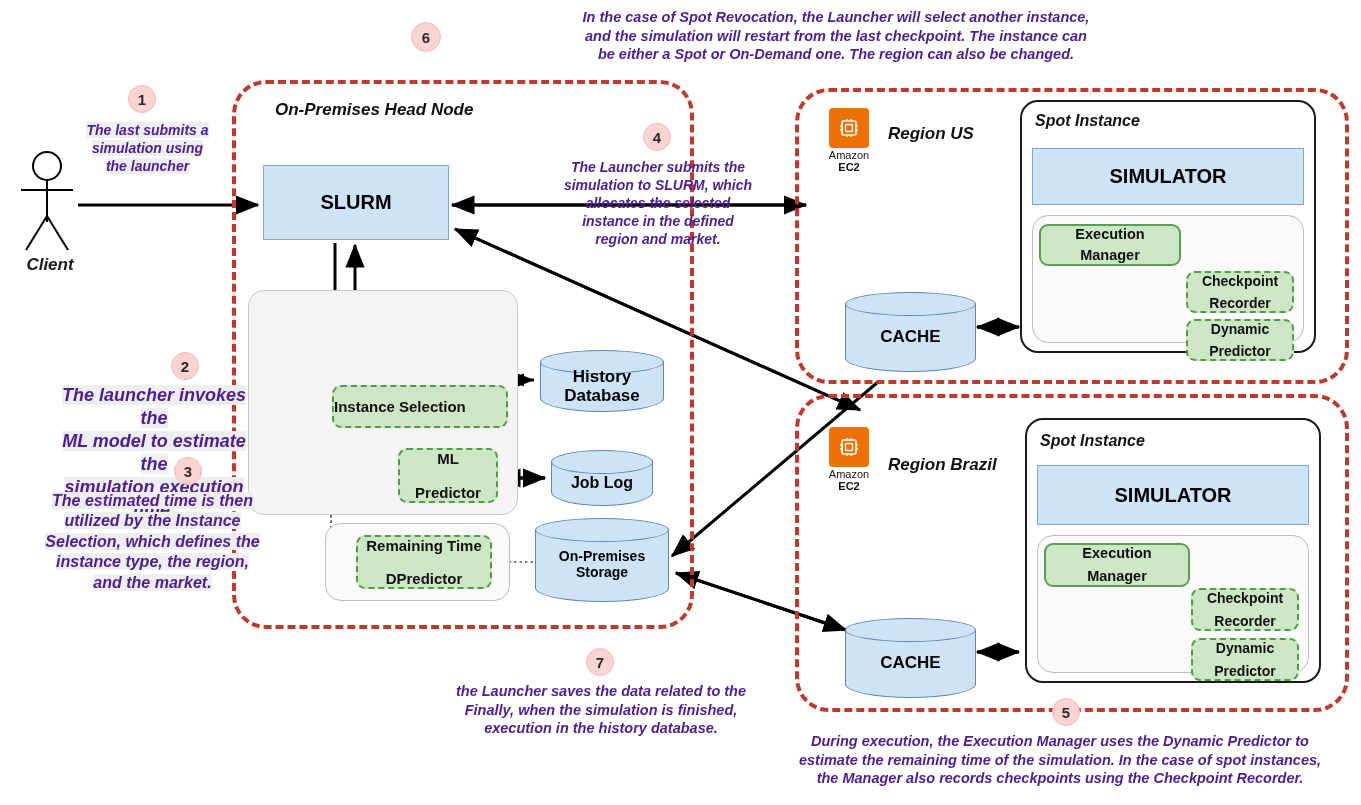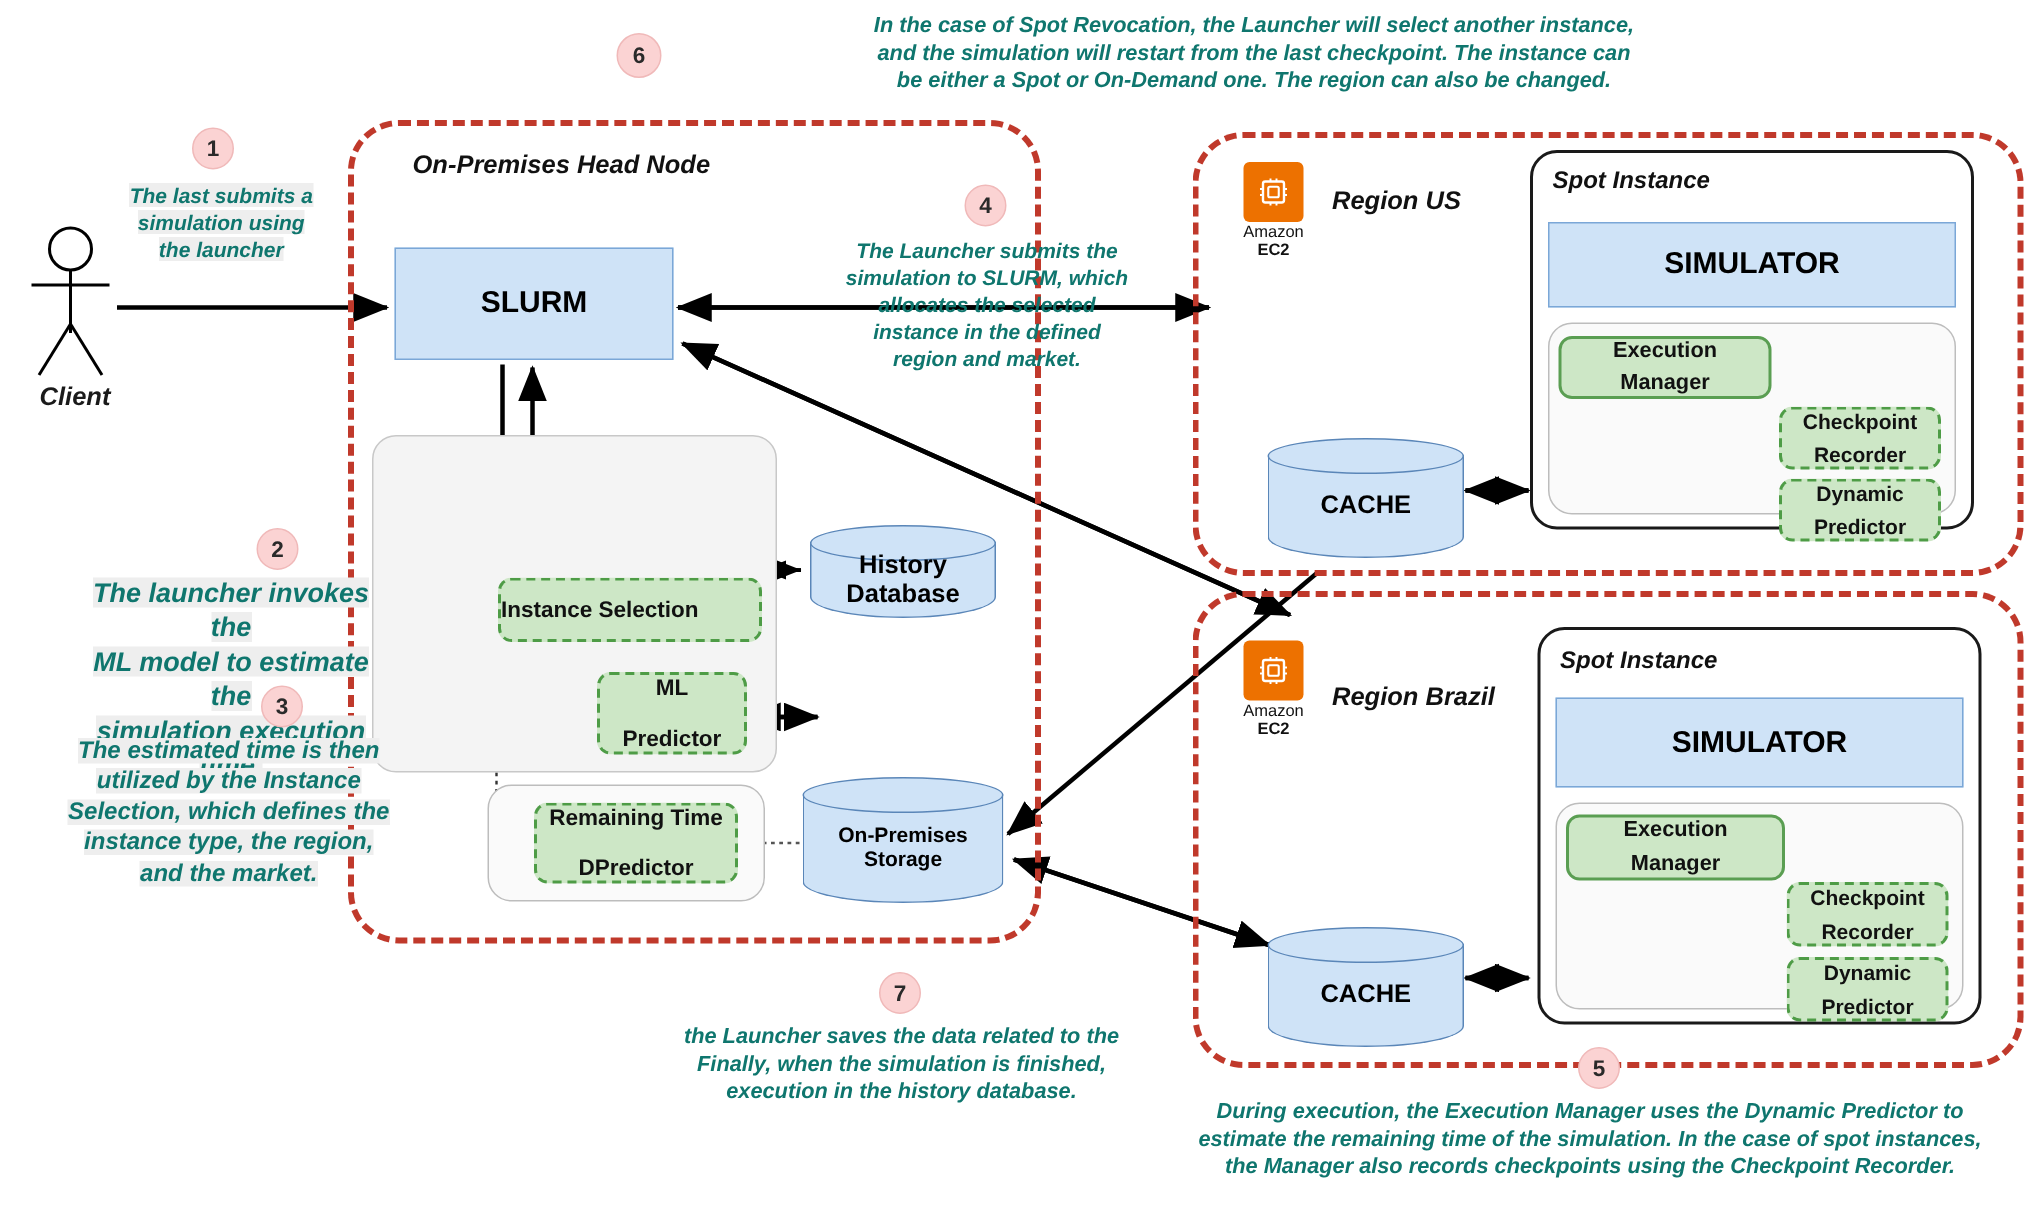--- a/index.html
+++ b/index.html
@@ -66,21 +66,21 @@
 
   
   .bubble{
     border-radius:50%;background:#fbd3d3;border:1px solid #f0b9b9;
     display:flex;align-items:center;justify-content:center;
     font-weight:bold;color:#2a2a2a;
   }
 
   
   .note{
-    font-style:italic;font-weight:bold;color:#0f766e;
+    font-style:italic;font-weight:bold;color:#4c1d95;
     text-align:center;line-height:1.28;
   }
   .note.hl span{background:#eeeeee;}
 
   
   .client-label{font-style:italic;font-weight:bold;font-size:17px;}
 
   
   .aws-tile{
     width:40px;height:40px;background:#ED7100;border-radius:4px;
@@ -223,20 +223,25 @@
     <div class="body"></div>
     <div class="top"></div>
     <div class="lbl" style="font-size:17px;">
       <div>
         <div>History</div>
         <div>Database</div>
       </div>
     </div>
   </div>
 
+  <div class="cyl" style="left:551px;top:450px;width:102px;height:56px;">
+    <div class="body"></div>
+    <div class="top"></div>
+    <div class="lbl" style="font-size:16px;">Job Log</div>
+  </div>
 
   <div class="cyl" style="left:535px;top:518px;width:134px;height:84px;">
     <div class="body"></div>
     <div class="top"></div>
     <div class="lbl" style="font-size:14px;">
       <div>
         <div>On-Premises</div>
         <div>Storage</div>
       </div>
     </div>

